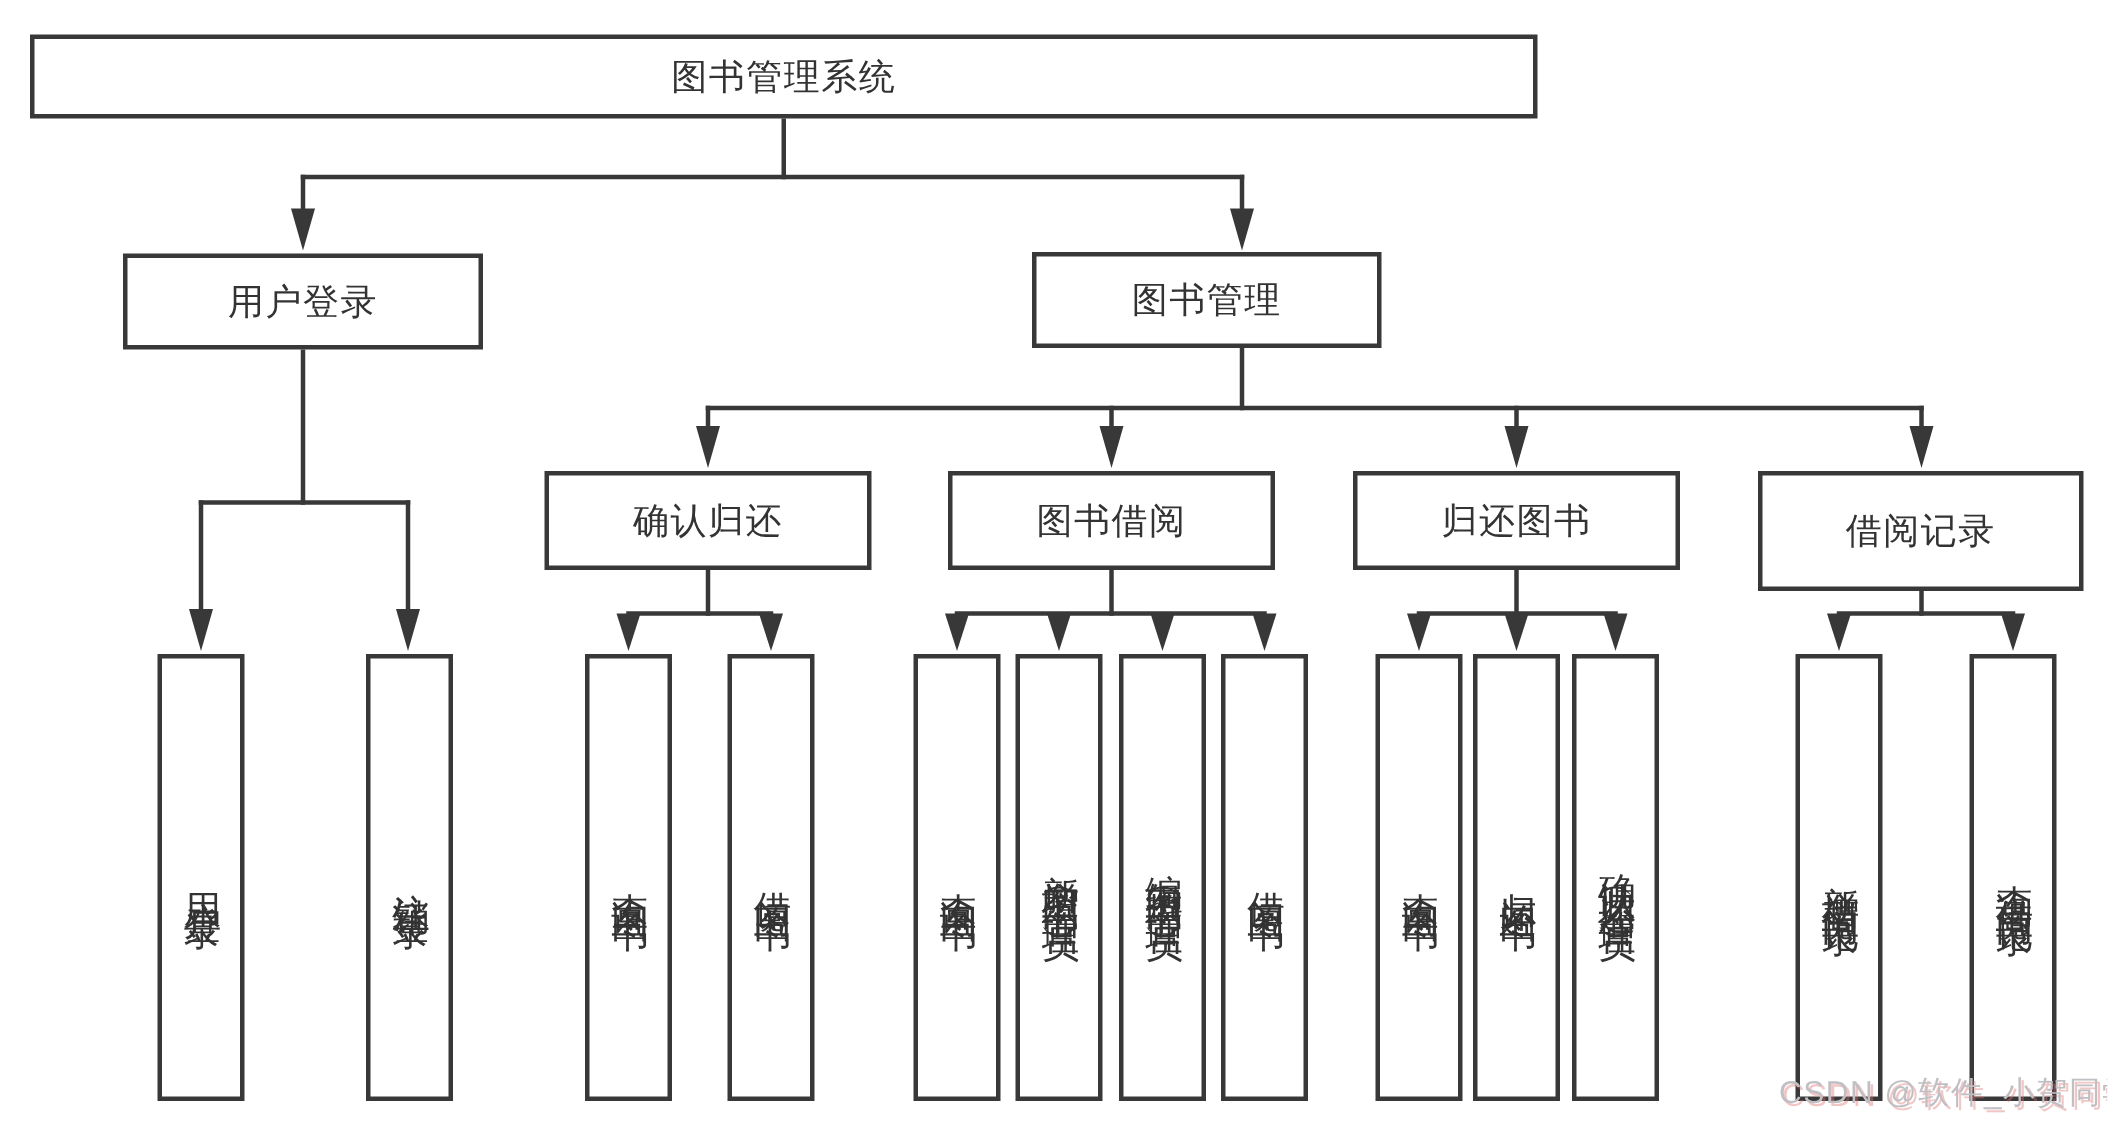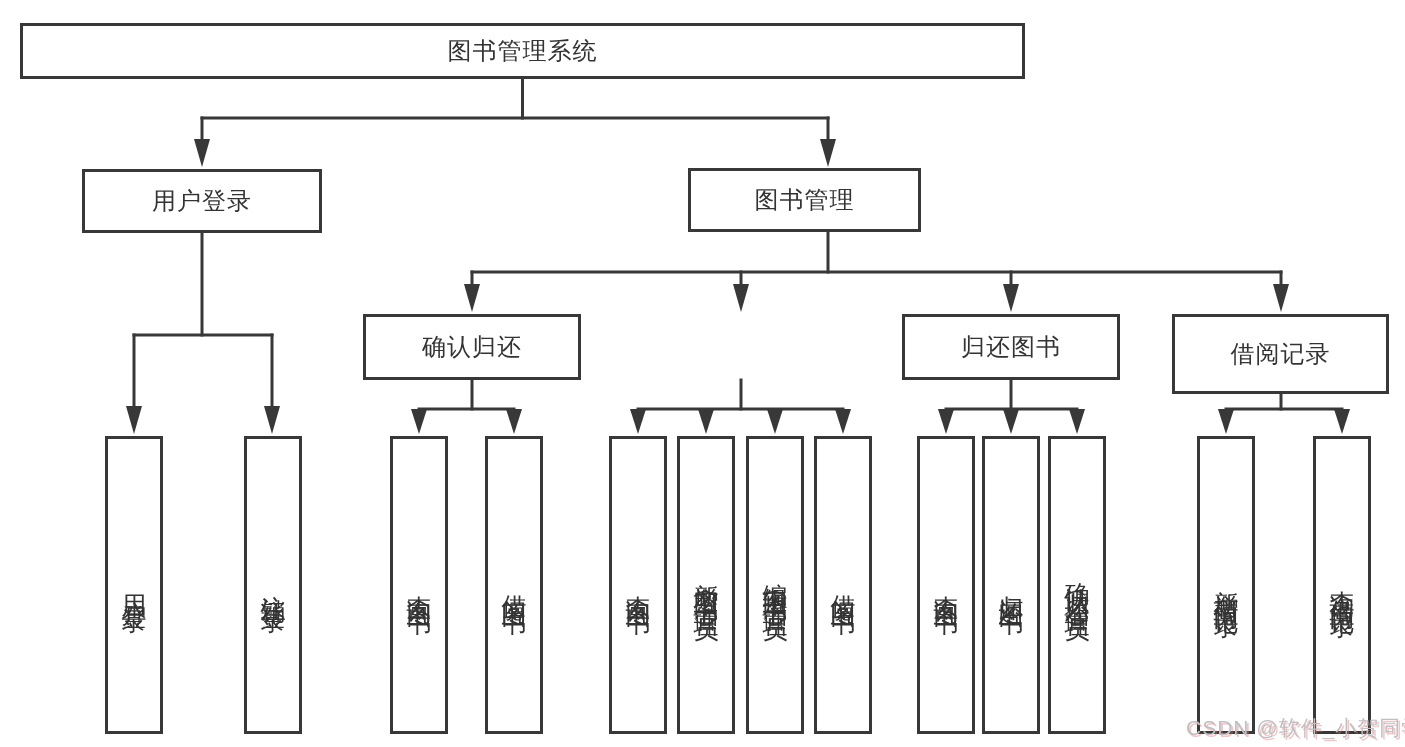--- a/index.html
+++ b/index.html
@@ -135,20 +135,21 @@
       <polygon points="1334,409 1350,409 1342,434"></polygon>
     </g>
   </svg>
 
   <div class="node" style="left:20px; top:23px; width:1005px; height:56px;">图书管理系统</div>
 
   <div class="node" style="left:82px; top:169px; width:240px; height:64px;">用户登录</div>
   <div class="node" style="left:688px; top:168px; width:233px; height:64px;">图书管理</div>
 
   <div class="node" style="left:363px; top:314px; width:218px; height:66px;">确认归还</div>
+  <div class="node" style="left:632px; top:314px; width:218px; height:66px;">图书借阅</div>
   <div class="node" style="left:902px; top:314px; width:218px; height:66px;">归还图书</div>
   <div class="node" style="left:1172px; top:314px; width:217px; height:80px;">借阅记录</div>
 
   <div class="leaf" style="left:105px;">
     <span class="vtext">用户登录</span>
   </div>
   <div class="leaf" style="left:244px;">
     <span class="vtext">注销登录</span>
   </div>
 

